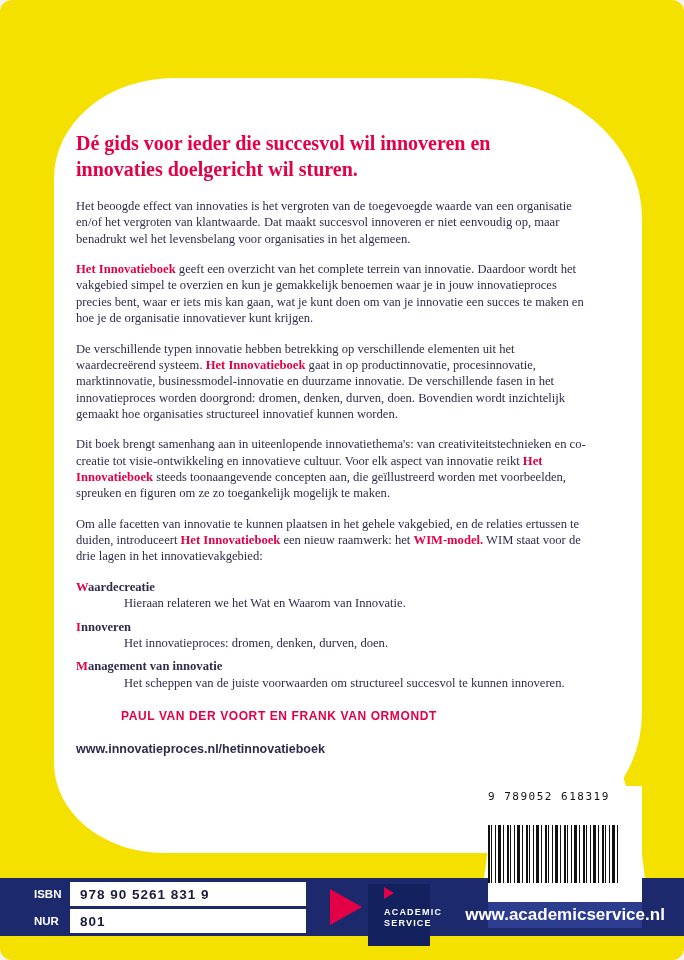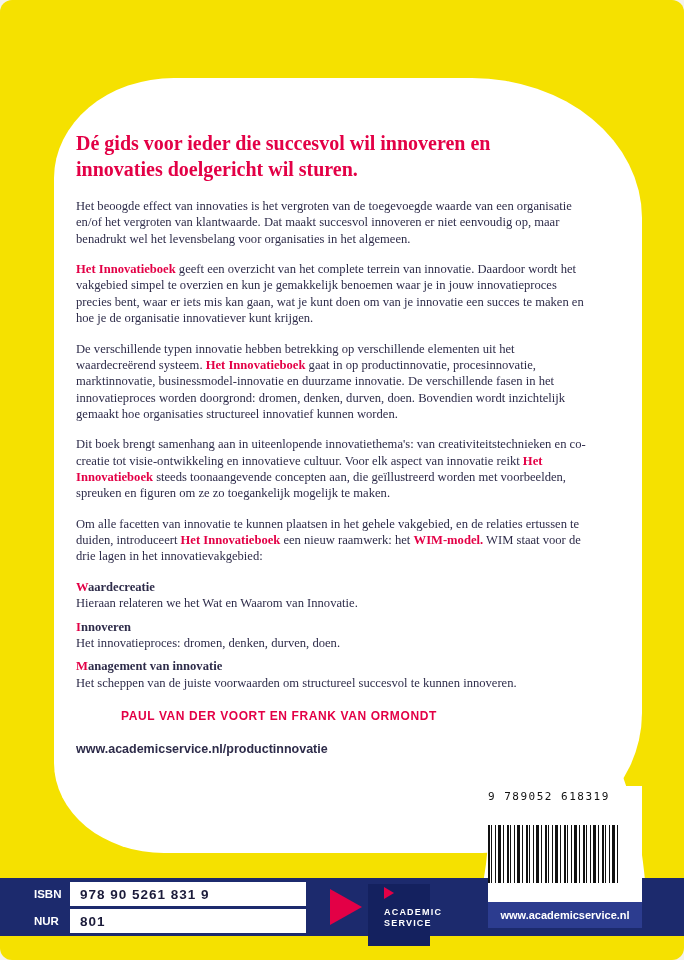--- a/index.html
+++ b/index.html
@@ -27,21 +27,21 @@
   .tagline {
     color:var(--red,#e30046); font-weight:bold; font-size:20px; line-height:1.3;
     width:478px; margin-bottom:16px;
   }
   .content p { margin-bottom:14px; }
   .red { color:var(--red,#e30046); }
   .b { font-weight:bold; }
 
   .wim-item { margin-bottom:7px; }
   .wim-title { font-weight:bold; }
-  .wim-desc { margin-bottom:6px; }
+  .wim-desc { margin-bottom:6px;margin-left:48px; }
 
   .authors {
     font-family:"Liberation Sans",sans-serif; font-weight:bold;
     color:var(--red,#e30046); font-size:12px; letter-spacing:.6px; margin-top:18px;padding-left:45px;
   }
   .website {
     font-family:"Liberation Sans",sans-serif; font-weight:bold;
     color:var(--ink,#2e2c4a); font-size:12.5px; margin-top:16px;
   }
 
@@ -89,21 +89,21 @@
     width:130px; height:76px; margin-top:3px;
     background:repeating-linear-gradient(90deg,
       #111 0 2px, #fff 2px 3px, #111 3px 4px, #fff 4px 7px,
       #111 7px 8px, #fff 8px 10px, #111 10px 13px, #fff 13px 15px,
       #111 15px 16px, #fff 16px 19px);
   }
   .url-strip {
     margin-top:auto; width:154px; height:34px;
     background:var(--strip_blue,#2c3c8f); color:#fff;
     display:flex; align-items:center; justify-content:center;
-    font-size:11px; font-weight:bold; font-family:"Liberation Sans",sans-serif;
+    font-size:17px; font-weight:bold; font-family:"Liberation Sans",sans-serif;
   }
 </style>
 </head>
 <body>
 
 <div class="page">
 
   <div class="blob-main"></div>
   <svg class="blob-tail" viewBox="0 0 684 960" xmlns="http://www.w3.org/2000/svg">
     <path d="M 450 620 C 590 670, 645 760, 648 935 L 470 935 C 498 850, 500 740, 440 660 Z" fill="#ffffff"></path>
@@ -128,21 +128,21 @@
         <div class="wim-title"><span class="red b">I</span><span>nnoveren</span></div>
         <div class="wim-desc">Het innovatieproces: dromen, denken, durven, doen.</div>
       </div>
       <div class="wim-item">
         <div class="wim-title"><span class="red b">M</span><span>anagement van innovatie</span></div>
         <div class="wim-desc">Het scheppen van de juiste voorwaarden om structureel succesvol te kunnen innoveren.</div>
       </div>
     </div>
 
     <div class="authors">PAUL VAN DER VOORT EN FRANK VAN ORMONDT</div>
-    <div class="website">www.academicservice.nl/productinnovatie</div>
+    <div class="website">www.innovatieproces.nl/hetinnovatieboek</div>
 
   </div>
 
   <div class="footer">
     <div class="code-rows">
       <div class="code-row">
         <span class="code-label">ISBN</span>
         <span class="code-box">978 90 5261 831 9</span>
       </div>
       <div class="code-row">

